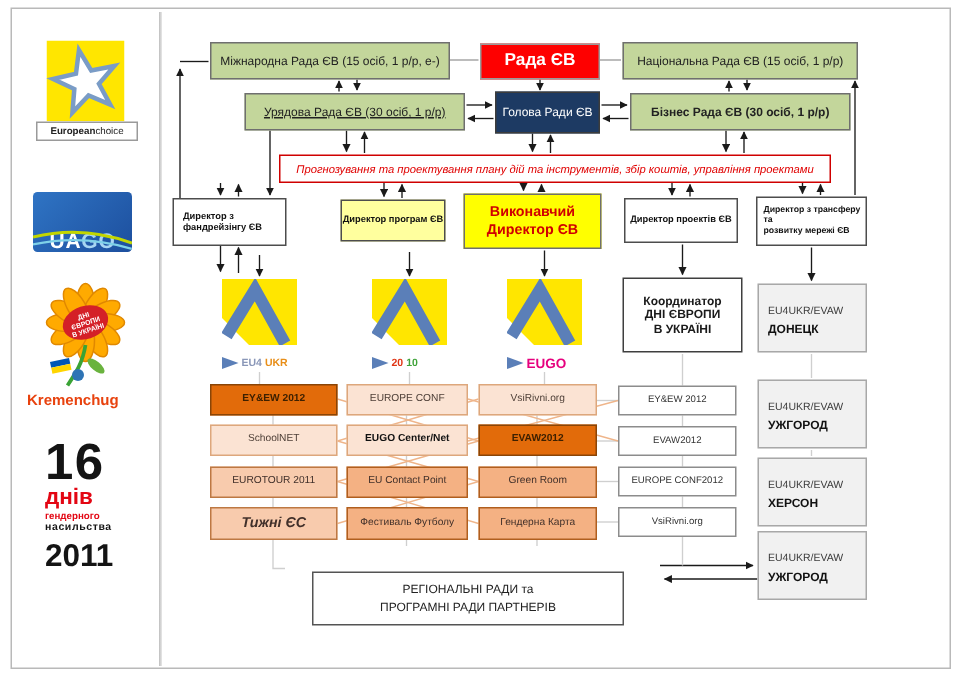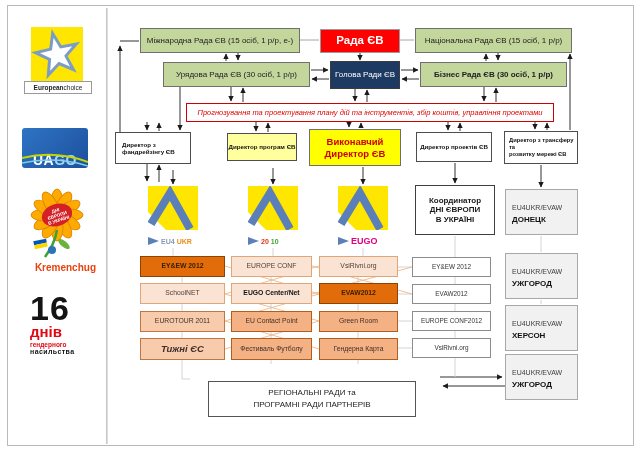--- a/index.html
+++ b/index.html
@@ -33,21 +33,21 @@
   .g-big{font-size:9.5px;font-weight:bold;font-style:italic;}
   .bottombx{border-color:#545454;font-size:8px;color:#222;line-height:1.5;}
   
   .logo{position:absolute;z-index:2;}
   .cap-strip{position:absolute;left:24px;top:81px;width:66px;height:11px;border:1px solid #9a9a9a;
     background:#fff;display:flex;align-items:center;justify-content:center;font-size:6.5px;color:#222;z-index:3;}
   .uago{position:absolute;left:22px;top:128px;width:66px;height:40px;border-radius:3px;z-index:2;
     background:linear-gradient(135deg,#2f74c4,#1d4f9e);display:flex;align-items:flex-end;justify-content:center;overflow:hidden;}
   .uago .ua{color:#fff;font-weight:bold;font-size:14px;letter-spacing:.5px;}
   .uago .go{color:#a9d6f2;font-weight:bold;font-size:14px;letter-spacing:.5px;}
-  .krem-cap{position:absolute;left:18px;top:262px;width:78px;text-align:right;font-size:10px;
+  .krem-cap{position:absolute;left:18px;top:262px;width:78px;text-align:left;font-size:10px;
     font-weight:bold;color:#e8420e;z-index:2;}
   .c16{position:absolute;left:30px;top:292px;width:66px;z-index:2;display:flex;flex-direction:column;}
   .c16 span{display:block;}
   .c16-num{font-size:34px;font-weight:bold;color:#141414;line-height:.95;letter-spacing:1px;}
   .c16-days{font-size:15px;font-weight:bold;color:#e30613;line-height:1.05;}
   .c16-bez{font-size:26px;font-weight:bold;color:#e30613;line-height:.95;}
   .c16-gender{font-size:6.5px;font-weight:bold;color:#e30613;margin-top:1px;}
   .c16-violence{font-size:7px;font-weight:bold;color:#141414;letter-spacing:.4px;}
   .c16-year{font-size:21px;font-weight:bold;color:#141414;margin-top:4px;}
   
@@ -206,33 +206,34 @@
       <circle cx="34" cy="64" r="4" fill="#2e74b5"></circle>
     </svg>
   </div>
   <div class="krem-cap">Kremenchug</div>
 
   <div class="c16">
     <span class="c16-num">16</span>
     <span class="c16-days">днів</span>
     <span class="c16-gender">гендерного</span>
     <span class="c16-violence">насильства</span>
+    <span class="c16-year">2011</span>
   </div>
 
   <div class="bx green" style="left:140px;top:28px;width:160px;height:25px;">
     <span>Міжнародна Рада ЄВ (15 осіб, 1 р/р, е-)</span>
   </div>
   <div class="bx redbox" style="left:320px;top:29px;width:80px;height:24px;">
     <span>Рада ЄВ</span>
   </div>
   <div class="bx green" style="left:415px;top:28px;width:157px;height:25px;">
     <span>Національна Рада ЄВ  (15 осіб, 1 р/р)</span>
   </div>
 
-  <div class="bx green" style="left:163px;top:62px;width:147px;height:25px;">
+  <div class="bx green" style="left:163px;top:62px;width:147px;height:25px;text-decoration:underline;">
     <span>Урядова Рада  ЄВ (30 осіб, 1 р/р)</span>
   </div>
   <div class="bx navy" style="left:330px;top:61px;width:70px;height:28px;">
     <span>Голова Ради ЄВ</span>
   </div>
   <div class="bx green" style="left:420px;top:62px;width:147px;height:25px;font-weight:bold;">
     <span>Бізнес Рада ЄВ (30 осіб, 1 р/р)</span>
   </div>
 
   <div class="bx banner" style="left:186px;top:103px;width:368px;height:19px;">

